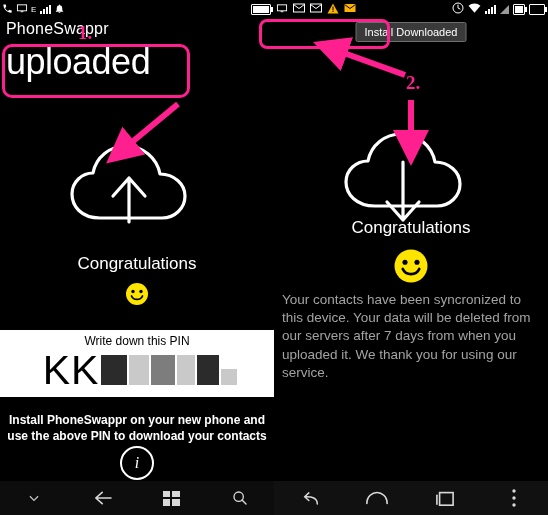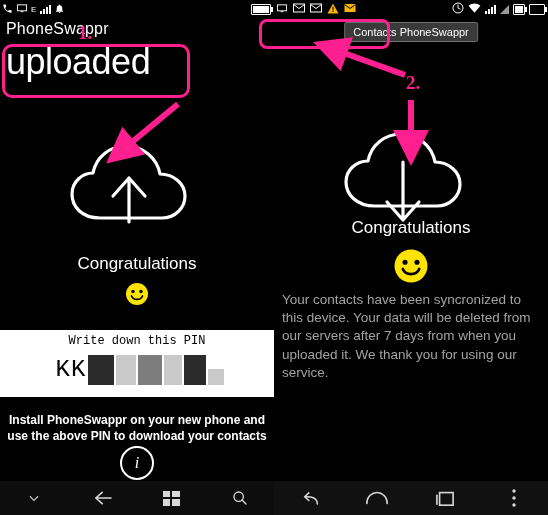--- a/index.html
+++ b/index.html
@@ -148,21 +148,21 @@
   }
   .pin-row {
     display: flex;
     align-items: center;
     justify-content: center;
     height: 42px;
     padding-left: 6px;
   }
   .pin-chars {
     color: #000;
-    font-size: 24px;
+    font-size: 41px;
     line-height: 1;
     letter-spacing: 1px;
     text-align: right;
   }
   .redact {
     display: inline-block;
     background: #7d7d7d;
     margin-left: 2px;
   }
   .redact.dark { background: #2b2b2b; }
@@ -308,21 +308,21 @@
   <div class="congrats" style="top:254px;">Congratulations</div>
   <div class="smiley" style="top:282px;">
     <svg width="24" height="24" viewBox="0 0 24 24">
         <circle cx="12" cy="12" r="11" fill="#ffe400"></circle>
         <circle cx="8" cy="9.5" r="1.7" fill="#000"></circle>
         <circle cx="16" cy="9.5" r="1.7" fill="#000"></circle>
         <path d="M6.5 14 C8.5 18.5 15.5 18.5 17.5 14" fill="none" stroke="#000" stroke-width="1.8" stroke-linecap="round"></path>
       </svg>
   </div>
 
-  <div class="pin-panel" style="top:330px;font-family:Liberation Mono, monospace;">
+  <div class="pin-panel" style="top:330px;">
     <div class="pin-label">Write down this PIN</div>
     <div class="pin-row">
       <span class="pin-chars">KK</span>
       <span class="redact dark" style="width:26px;height:30px;"></span>
       <span class="redact light" style="width:20px;height:30px;"></span>
       <span class="redact" style="width:24px;height:30px;"></span>
       <span class="redact light" style="width:18px;height:30px;"></span>
       <span class="redact dark" style="width:22px;height:30px;"></span>
       <span class="redact light" style="width:16px;height:16px;margin-top:14px;"></span>
     </div>
@@ -411,21 +411,21 @@
           <i></i>
           <i></i>
           <i></i>
         </span>
       <span class="tri-sig dim"></span>
       <span class="battery full" style="width:10px;"></span>
       <span class="battery" style="width:14px;"></span>
     </span>
   </div>
 
-  <div class="toast">Contacts PhoneSwappr</div>
+  <div class="toast">Install Downloaded</div>
 
   <div class="cloud-wrap" style="top:132px;">
     <svg width="145" height="92" viewBox="0 0 145 92">
       <path d="M36 74 C17 74 7 62 7 50 C7 38 17 29 29 29 C32 13 46 2 62 2 C79 2 93 14 96 30 C110 30 121 40 121 52 C121 64 111 74 98 74 Z" fill="none" stroke="#ffffff" stroke-width="3.2" stroke-linejoin="round"></path>
       <path d="M64 30 L64 88 M48 70 L64 88 L80 70" fill="none" stroke="#ffffff" stroke-width="3.2" stroke-linecap="round" stroke-linejoin="round"></path>
     </svg>
   </div>
 
   <div class="congrats" style="top:218px;">Congratulations</div>
 

